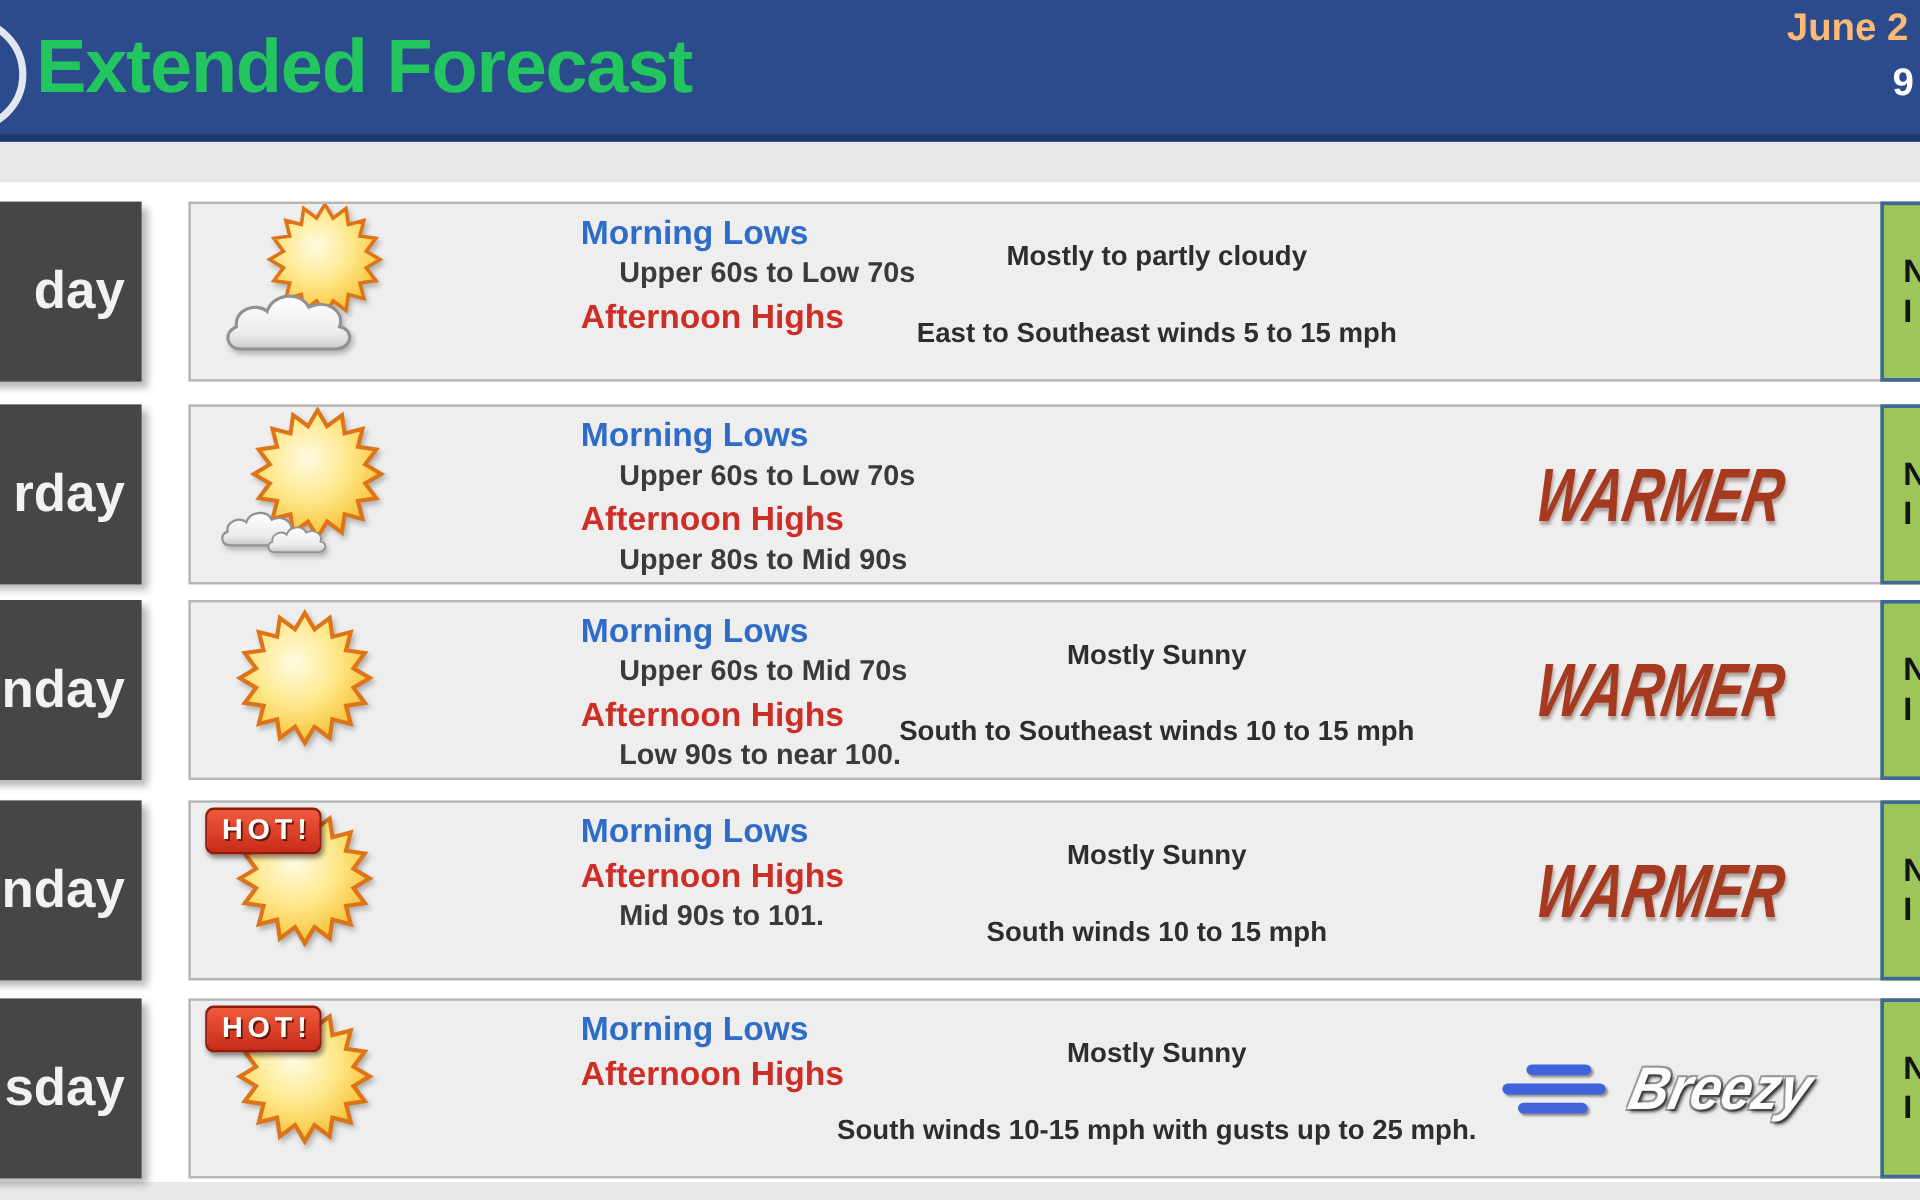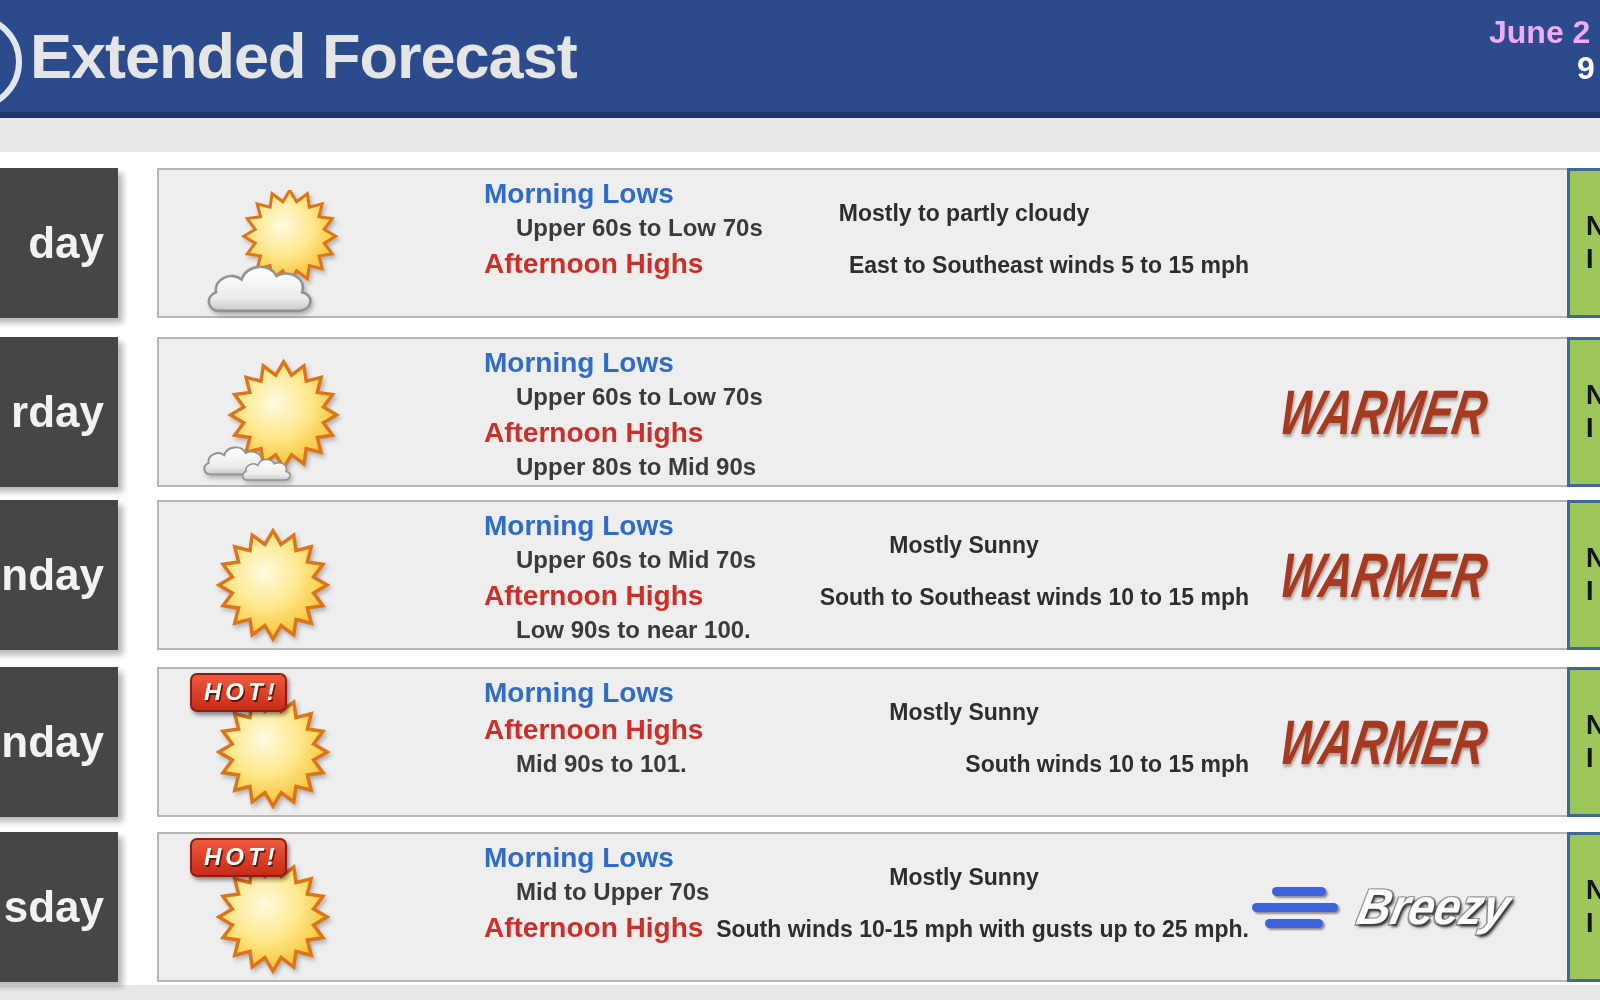--- a/index.html
+++ b/index.html
@@ -6,50 +6,50 @@
   .canvas{position:relative;width:1600px;height:1000px;background:#e8e8e8;overflow:hidden;
           font-family:"Liberation Sans",sans-serif;}
   .panel{position:absolute;left:0;top:152px;width:1600px;height:833px;background:#ffffff;}
 
   
   .header{position:absolute;left:0;top:0;width:1600px;height:112px;
           background:var(--header-bg,#2b4b8c);border-bottom:6px solid #1d3a70;}
   .logo{position:absolute;left:-74px;top:14px;width:84px;height:84px;border-radius:50%;
         border:6px solid rgba(242,243,248,.92);}
   .title{position:absolute;left:30px;top:0;height:112px;line-height:112px;
-         font-size:63px;font-weight:bold;color:#e5e5e5;letter-spacing:-1px;white-space:nowrap;}
-  .date1{position:absolute;left:1489px;top:14px;font-size:32px;font-weight:bold;color:#f0abfc;white-space:nowrap;}
+         font-size:63px;font-weight:bold;color:#22c55e;letter-spacing:-1px;white-space:nowrap;}
+  .date1{position:absolute;left:1489px;top:4px;font-size:32px;font-weight:bold;color:#fdba74;white-space:nowrap;}
   .date2{position:absolute;left:1577px;top:50px;font-size:32px;font-weight:bold;color:#fff;white-space:nowrap;}
 
   
   .daybox{position:absolute;left:-62px;width:180px;height:150px;background:var(--day-box-bg,#464646);
           box-shadow:5px 5px 6px rgba(0,0,0,.28);display:flex;align-items:center;justify-content:flex-end;
           padding-right:14px;box-sizing:border-box;}
   .daytext{font-size:44px;font-weight:bold;color:#f2f2f2;white-space:nowrap;}
 
   
   .row{position:absolute;left:157px;width:1598px;height:150px;background:var(--row-bg,#eeeeee);
        border:2px solid #b6b6b6;box-sizing:border-box;}
-  .icon-cell{position:absolute;left:25px;top:0;width:175px;height:100%;
-             display:flex;align-items:flex-end;justify-content:center;font-style:italic;}
+  .icon-cell{position:absolute;left:6px;top:0;width:175px;height:100%;
+             display:flex;align-items:flex-start;justify-content:center;}
   .icon-cell svg{width:150px;height:126px;filter:drop-shadow(2px 3px 2px rgba(0,0,0,.25));}
   .hot-badge{position:absolute;left:6px;top:4px;background:linear-gradient(180deg,#ef5a3c,#c62b17);
              border:2px solid #8e1d10;border-radius:7px;color:#fff;font-weight:bold;font-size:24px;
              letter-spacing:4px;padding:3px 6px 4px 12px;text-shadow:1.5px 1.5px 0 rgba(90,15,5,.9);
              box-shadow:2px 3px 4px rgba(0,0,0,.45);z-index:2;white-space:nowrap;}
 
   .temps{position:absolute;left:325px;top:7px;width:330px;}
   .lows-label{font-size:28px;font-weight:bold;color:var(--lows-blue,#2e6cc8);line-height:34px;white-space:nowrap;}
   .highs-label{font-size:28px;font-weight:bold;color:var(--highs-red,#cd2e27);line-height:34px;margin-top:3px;white-space:nowrap;}
   .temp-val{font-size:24px;font-weight:bold;color:#3a3a3a;line-height:33px;padding-left:32px;white-space:nowrap;}
 
   .conds{position:absolute;left:520px;top:0;width:570px;height:100%;}
   .cond1,.cond2{position:absolute;width:100%;text-align:center;font-size:23px;font-weight:bold;
                 color:#2d2d2d;white-space:nowrap;}
-  .cond1{top:30px;} .cond2{top:82px;text-align:right;}
+  .cond1{top:30px;} .cond2{top:94px;}
 
   .tag{position:absolute;left:1020px;top:0;width:410px;height:100%;
        display:flex;align-items:center;justify-content:center;}
   .tag.warmer .tag-label{font-size:60px;font-weight:bold;font-style:italic;color:var(--warmer-red,#a63a20);
        transform:skewX(-10deg) scaleX(.75) scaleY(1.05);letter-spacing:0;white-space:nowrap;
        text-shadow:2px 3px 3px rgba(60,20,10,.35);}
   .tag.breezy .tag-label{font-size:50px;font-weight:bold;font-style:italic;color:#fcfcfc;
        transform:skewX(-12deg) scaleX(.92);white-space:nowrap;
        text-shadow:3px 3px 3px rgba(45,45,45,.85),-1.5px -1.5px 0 #999,1.5px -1.5px 0 #999,
                    -1.5px 1.5px 0 #999,1.5px 1.5px 0 #777;}
@@ -245,21 +245,20 @@
 
       <svg viewBox="0 0 150 128">
         <g transform="translate(16,4)">
           <polygon points="115,60 101.2,68.2 110.8,81.1 94.9,83.4 98.9,98.9 83.4,94.9 81.1,110.8 68.2,101.2 60,115 51.8,101.2 38.9,110.8 36.6,94.9 21.1,98.9 25.1,83.4 9.2,81.1 18.8,68.2 5,60 18.8,51.8 9.2,38.9 25.1,36.6 21.1,21.1 36.6,25.1 38.9,9.2 51.8,18.8 60,5 68.2,18.8 81.1,9.2 83.4,25.1 98.9,21.1 94.9,36.6 110.8,38.9 101.2,51.8" fill="url(#sunGrad)" stroke="#dd7418" stroke-width="3.5"></polygon>
         </g>
       </svg>
     </div>
 
     <div class="temps">
       <div class="lows-label">Morning Lows</div>
-      <div class="temp-val">Mid to Upper 70s</div>
       <div class="highs-label">Afternoon Highs</div>
     </div>
 
     <div class="conds">
       <div class="cond1">Mostly Sunny</div>
       <div class="cond2">South winds 10-15 mph with gusts up to 25 mph.</div>
     </div>
 
     <div class="tag breezy">
       <span class="windlines">

